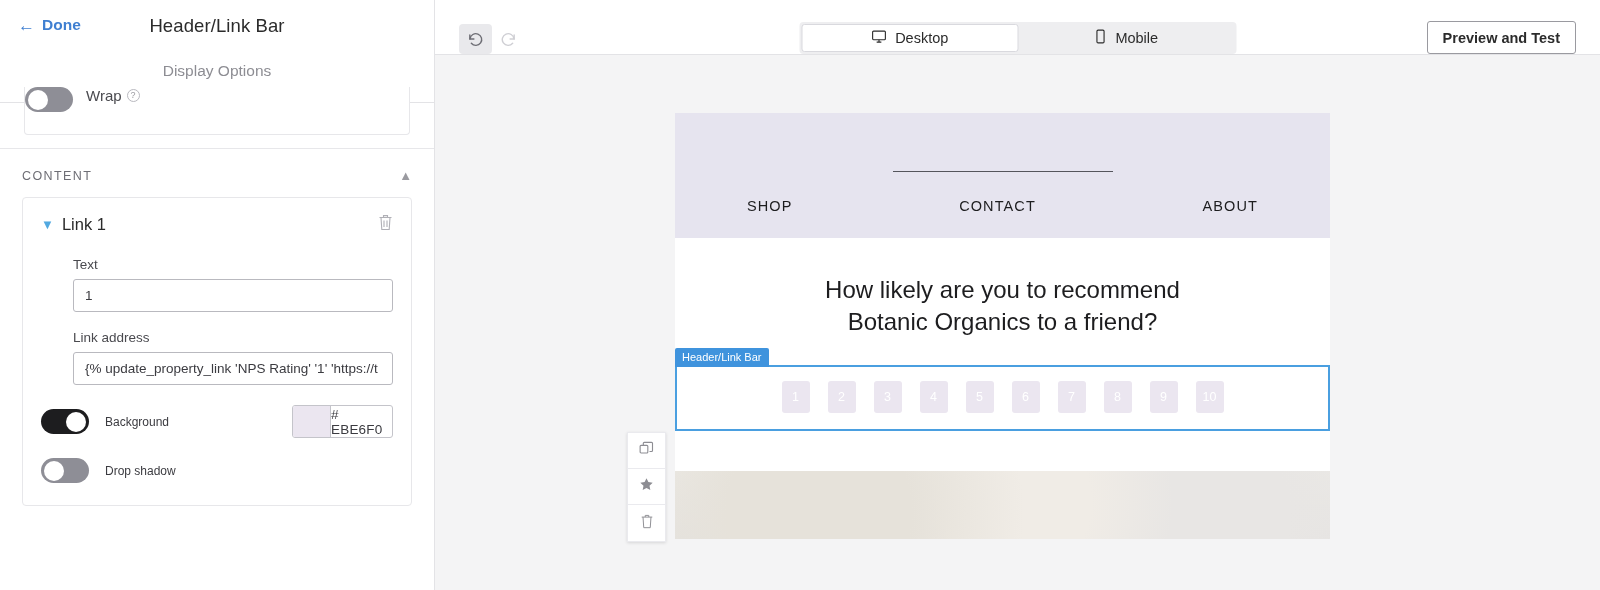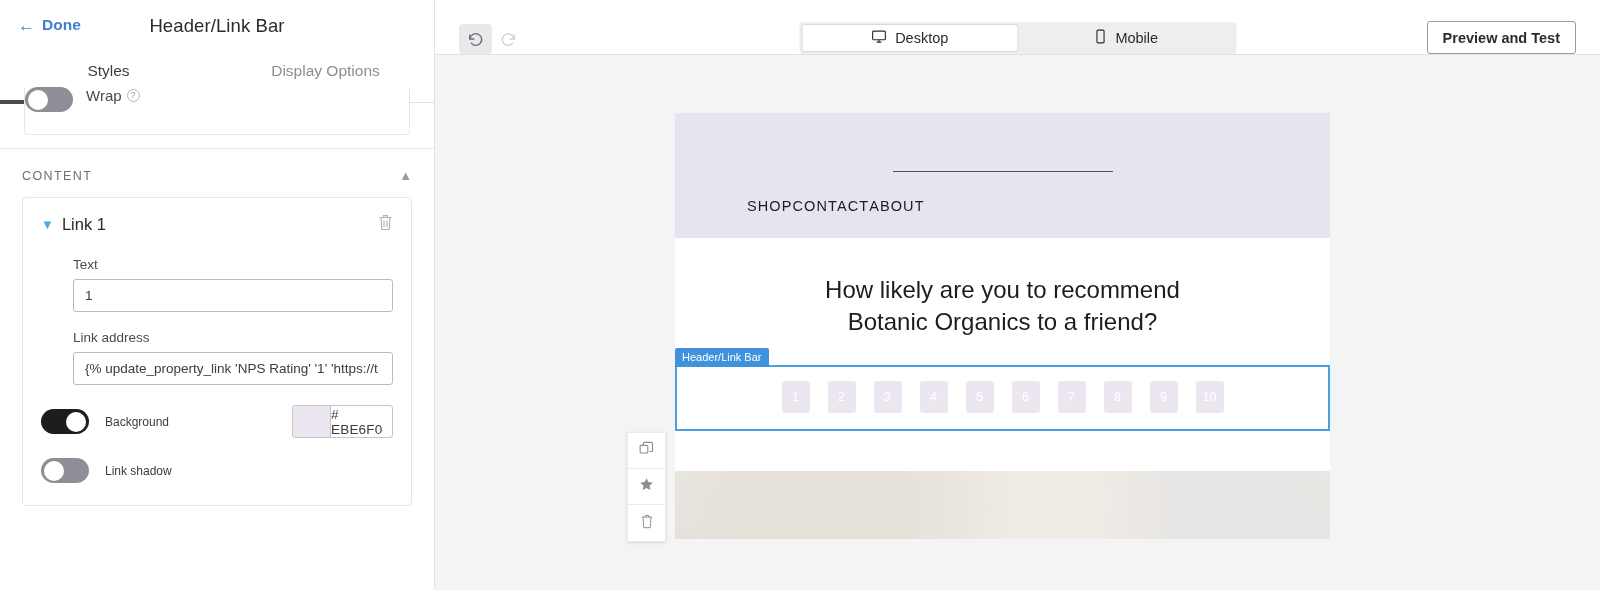--- a/index.html
+++ b/index.html
@@ -200,21 +200,21 @@
     text-align: center;
   }
   .brand {
     font-size: 33px; color: #1d1d1f; font-weight: 400; letter-spacing: .2px;
   }
   .rule {
     width: 220px; height: 1px; background: #55555c;
     margin: 28px auto 0 auto;
   }
   .nav {
-    display: flex; justify-content: flex-start;
+    display: flex; justify-content: space-between;
     margin-top: 26px;
     padding: 0 72px;
   }
   .nav a {
     font-size: 14.5px; color: #1d1d1f; letter-spacing: 1.1px;
     text-decoration: none; cursor: pointer;
   }
   .email-body { background: #fff; padding: 36px 0 0 0; text-align: center; }
   .nps-question {
     font-size: 24px; color: #1d1d1f; line-height: 1.35; font-weight: 400;
@@ -278,23 +278,20 @@
 
     <div class="sb-top">
       <div class="done-link">
         <span class="done-arrow">←</span>
         <span>Done</span>
       </div>
       <div class="sb-title">Header/Link Bar</div>
     </div>
 
     <div class="tabs">
-      <div class="tab active">
-        <span>Styles</span>
-      </div>
       <div class="tab">
         <span>Display Options</span>
       </div>
     </div>
 
     <div class="wrap-row">
       <div class="wrap-card">
         <div class="switch off">
           <div class="knob"></div>
         </div>
@@ -343,21 +340,21 @@
           <div class="color-field">
             <div class="color-swatch"></div>
             <div class="color-hex"># EBE6F0</div>
           </div>
         </div>
 
         <div class="toggle-row">
           <div class="switch off">
             <div class="knob"></div>
           </div>
-          <span class="toggle-label">Link shadow</span>
+          <span class="toggle-label">Drop shadow</span>
         </div>
 
       </div>
     </div>
   </aside>
 
   <section class="right">
 
     <div class="topbar">
       <div class="icon-btn undo">

